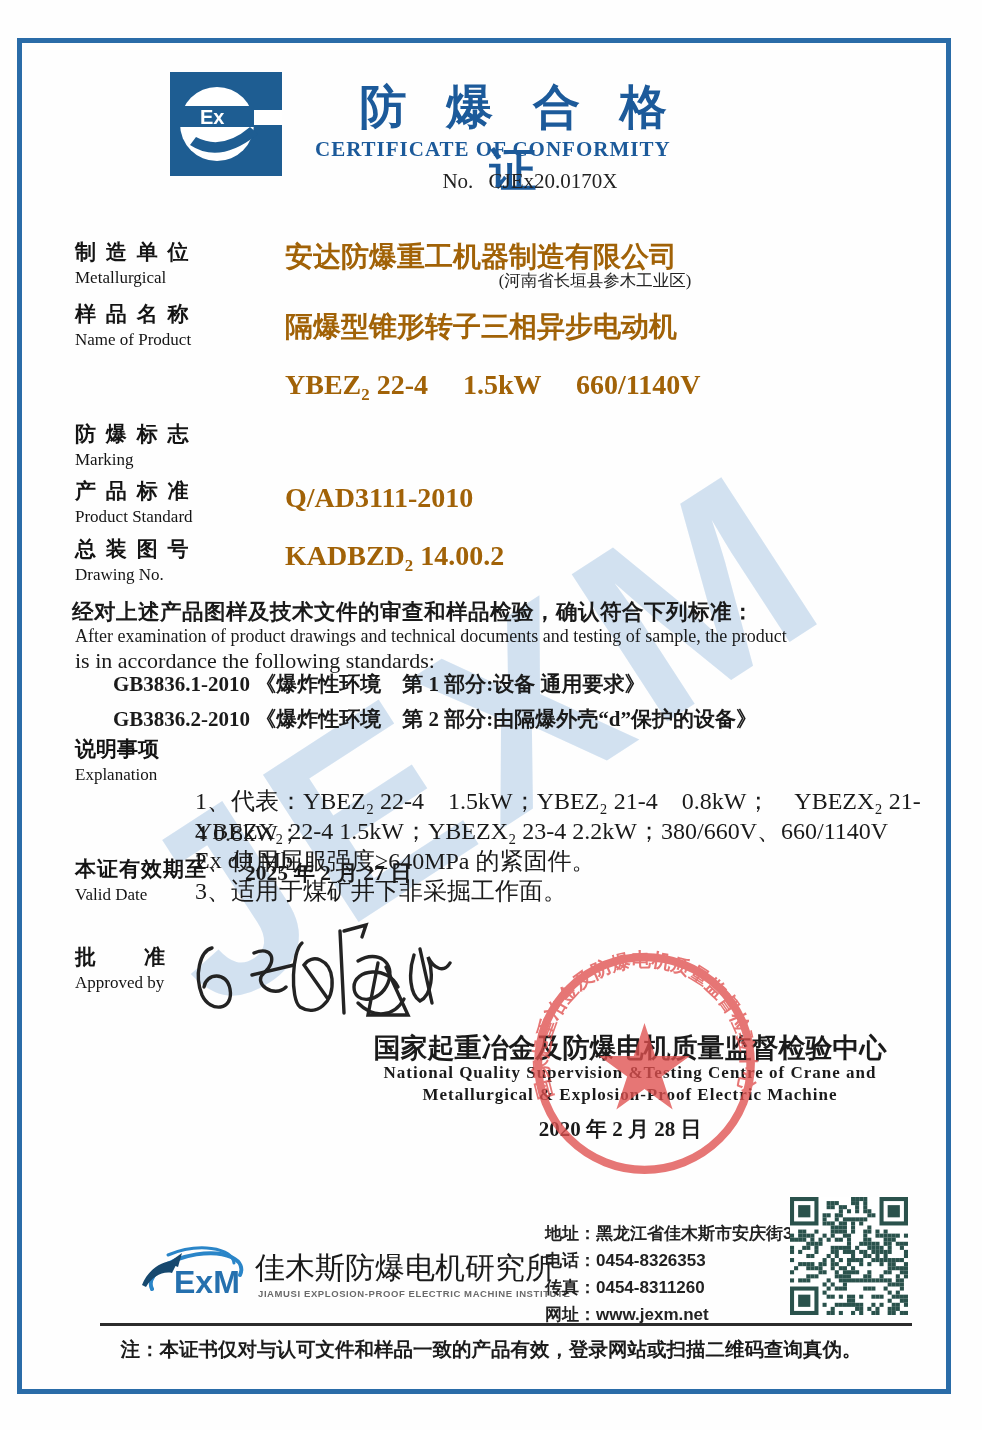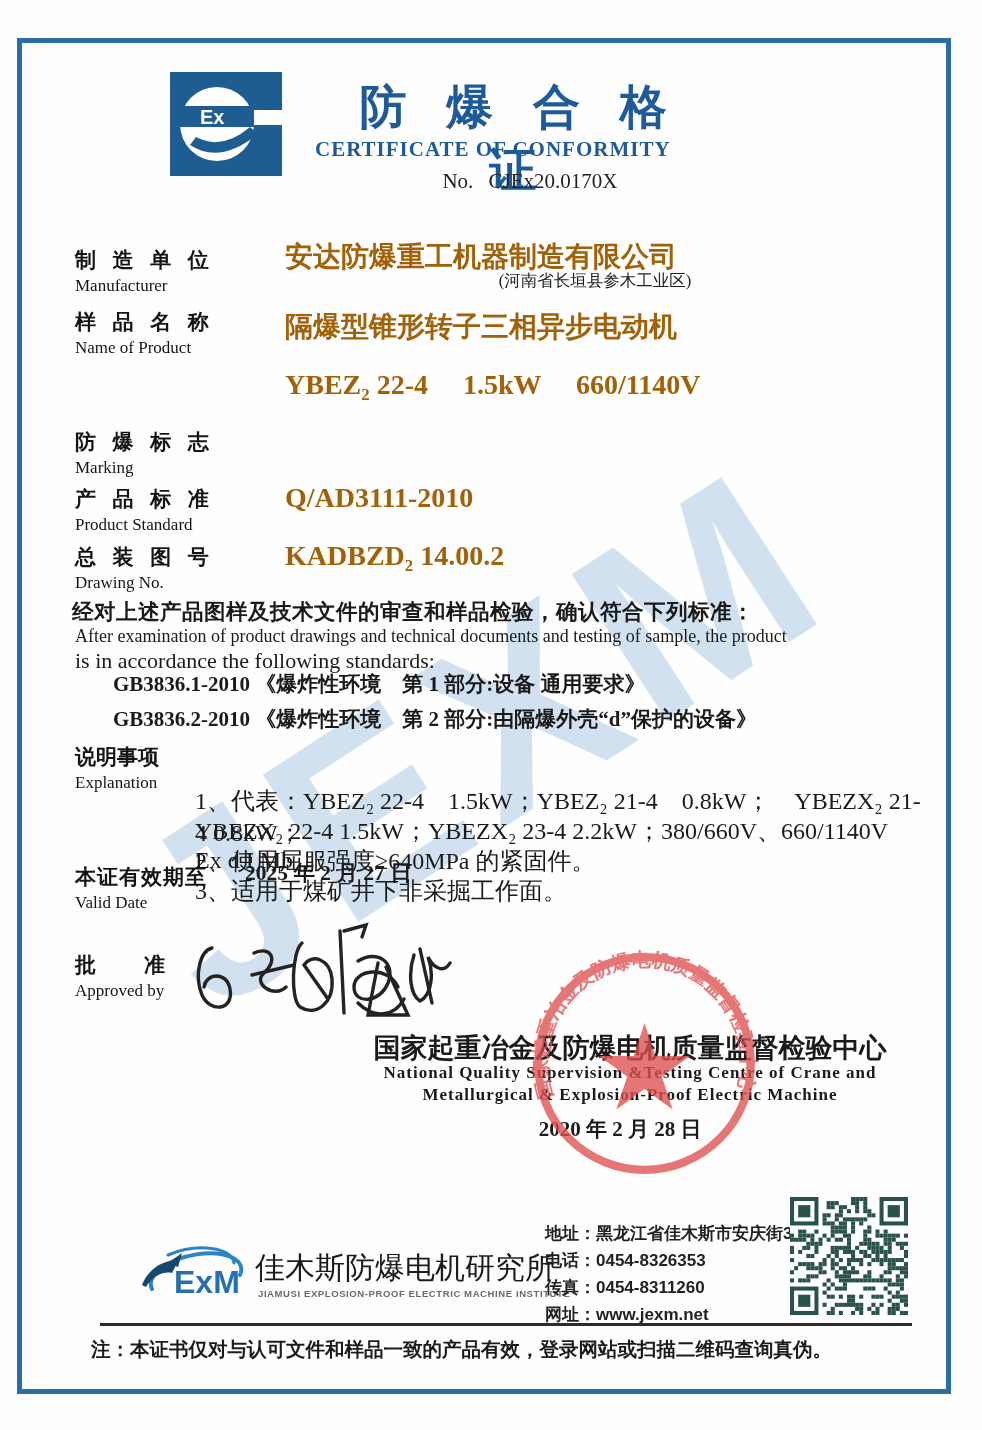--- a/index.html
+++ b/index.html
@@ -13,21 +13,21 @@
      font-family:"Liberation Sans",sans-serif;font-weight:700;font-size:255px;line-height:1;
      letter-spacing:14px;color:#a8c6e4;opacity:.5;transform:rotate(-33deg);transform-origin:50% 50%;z-index:0;}
   .z{z-index:2;}
   
   #title-cn{left:320px;top:76px;width:400px;text-align:center;font-weight:700;font-size:47px;
      letter-spacing:14px;color:#1c5a9a;}
   #title-en{left:315px;top:137px;width:430px;font-weight:700;font-size:21px;
      letter-spacing:1px;color:#1c5a9a;}
   #cert-no{left:315px;top:169px;width:430px;text-align:center;font-size:21px;color:#222;word-spacing:10px;}
   
-  .lbl-cn{font-family:Liberation Mono, monospace;font-weight:700;font-size:21px;letter-spacing:2px;color:#141414;margin-top:8px;}
+  .lbl-cn{font-family:Liberation Sans, sans-serif;font-weight:700;font-size:21px;letter-spacing:2px;color:#141414;}
   .lbl-en{font-size:17px;color:#141414;margin-top:2px;}
   .field-label{left:75px;width:210px;}
   .field-value{left:285px;width:620px;font-size:28px;font-weight:600;color:#a16207;}
   .field-value2{left:285px;width:620px;font-size:16.5px;color:#222;text-align:center;}
   
   #stmt-cn{left:72px;top:597px;width:830px;font-family:"Liberation Sans",sans-serif;
      font-weight:700;font-size:21.5px;letter-spacing:.5px;}
   #stmt-en1{left:75px;top:626px;width:820px;font-size:18px;}
   #stmt-en2{left:75px;top:648px;width:820px;font-size:22px;}
   .standard-line{left:113px;width:800px;font-size:21px;font-weight:600;}
@@ -41,21 +41,21 @@
   #issuer-en1{left:300px;top:1063px;width:660px;text-align:center;font-weight:700;font-size:17px;letter-spacing:1px;}
   #issuer-en2{left:300px;top:1085px;width:660px;text-align:center;font-weight:700;font-size:17px;letter-spacing:1px;}
   #issue-date{left:330px;top:1115px;width:580px;text-align:center;font-size:21px;font-weight:600;}
   
   #institute-cn{left:255px;top:1248px;font-family:"Liberation Sans",sans-serif;font-weight:400;font-size:30px;color:#1b1b1b;}
   #institute-en{left:258px;top:1288px;font-family:"Liberation Sans",sans-serif;font-size:9.5px;
      letter-spacing:.6px;color:#6a6a6a;font-weight:700;}
   #contacts{left:545px;top:1220px;font-family:"Liberation Sans",sans-serif;font-weight:700;font-size:17px;
      color:#222;line-height:27px;}
   #footer-rule{left:100px;top:1323px;width:812px;height:3px;background:#2c2c2c;}
-  #note{left:91px;top:1336px;width:800px;text-align:left;font-family:"Liberation Sans",sans-serif;
+  #note{left:91px;top:1336px;width:800px;text-align:center;font-family:"Liberation Sans",sans-serif;
      font-weight:700;font-size:19.5px;color:#1b1b1b;}
 </style>
 </head>
 <body>
 
 <div id="page">
 
   <div id="watermark" class="abs">JEXM</div>
 
   <div id="frame" class="abs"></div>
@@ -72,21 +72,21 @@
 
   <div id="title-cn" class="abs z">防 爆 合 格 证</div>
   <div id="title-en" class="abs z">CERTIFICATE OF CONFORMITY</div>
   <div id="cert-no" class="abs z">
     <span>No.</span>
     <span>CJEx20.0170X</span>
   </div>
 
   <div class="abs z field-label" style="top:238px">
     <div class="lbl-cn">制 造 单 位</div>
-    <div class="lbl-en">Manufacturer</div>
+    <div class="lbl-en">Metallurgical</div>
   </div>
   <div class="abs z field-value" style="top:238px">安达防爆重工机器制造有限公司</div>
   <div class="abs z field-value2" style="top:270px">(河南省长垣县参木工业区)</div>
 
   <div class="abs z field-value" style="top:308px">隔爆型锥形转子三相异步电动机</div>
   <div class="abs z field-label" style="top:300px">
     <div class="lbl-cn">样 品 名 称</div>
     <div class="lbl-en">Name of Product</div>
   </div>
 

